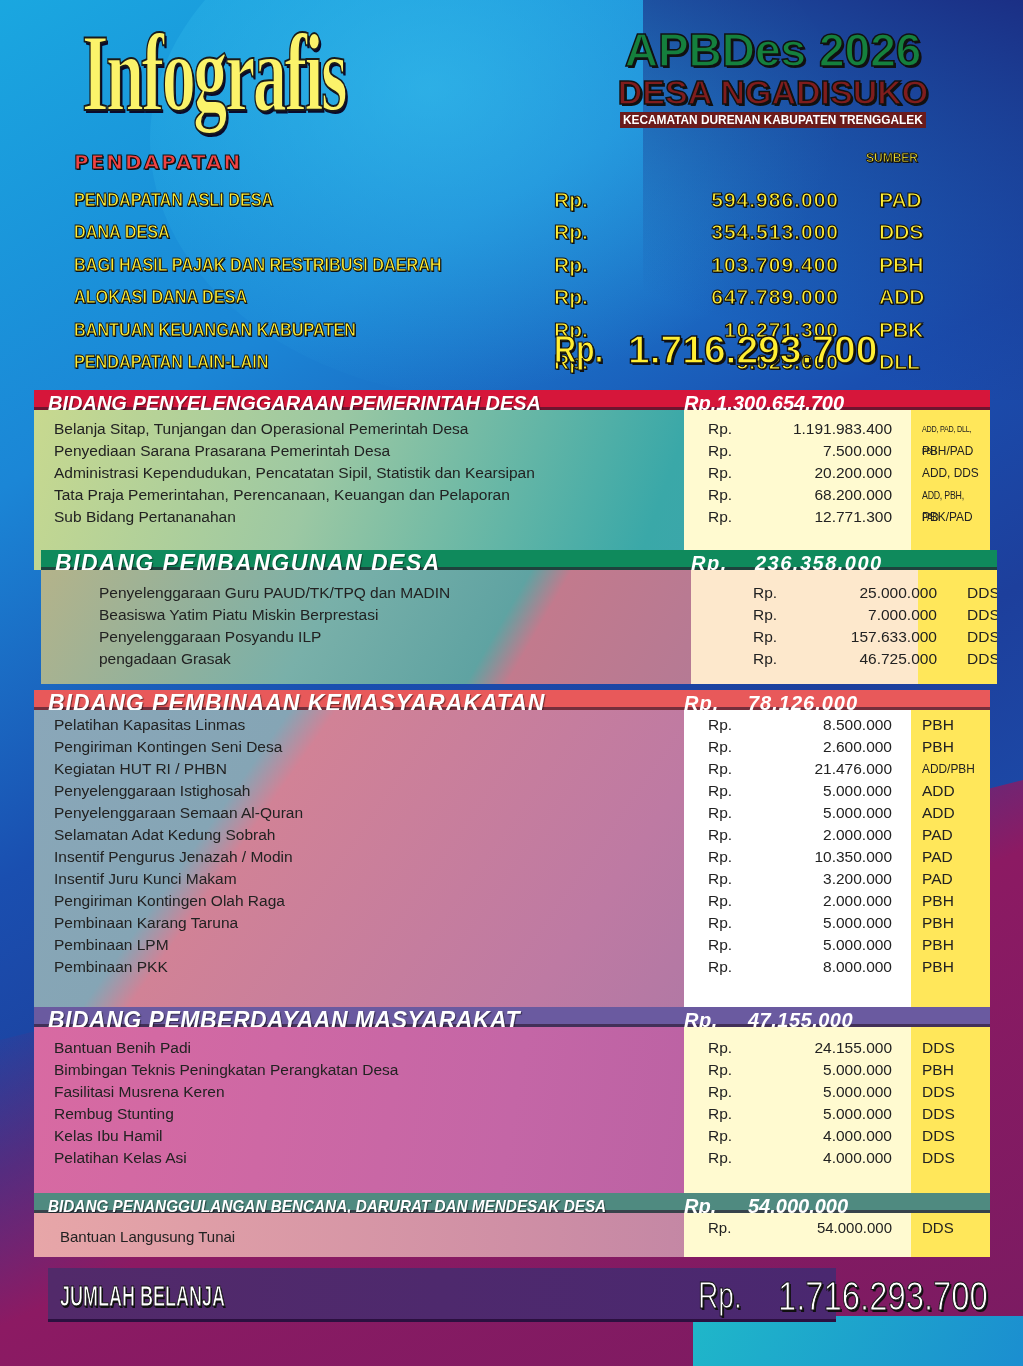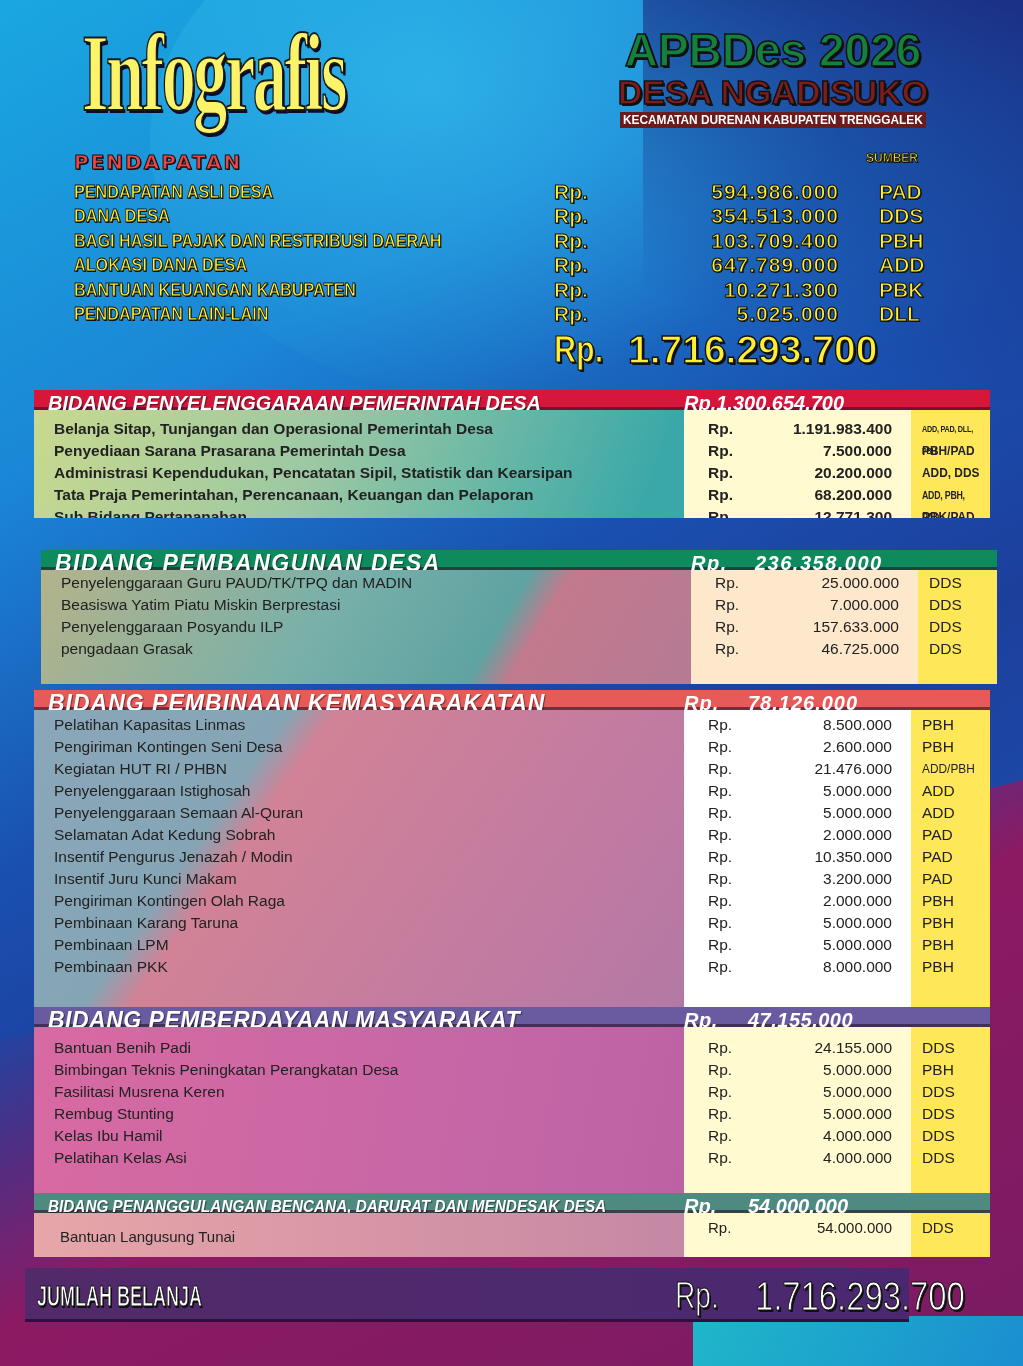--- a/index.html
+++ b/index.html
@@ -59,21 +59,21 @@
   .pend-head {
     position: absolute; left: 74px; top: 150px;
     font-family: "DejaVu Sans", sans-serif; font-weight: bold; font-size: 20px; letter-spacing: 2px;
     color: #ef4444; -webkit-text-stroke: 1px #111; text-shadow: 1px 1px 0 #111;
   }
   .sumber-head {
     position: absolute; left: 866px; top: 151px;
     font-weight: bold; font-size: 12px; color: #ffee33; -webkit-text-stroke: 0.8px #111; text-shadow: 1px 1px 0 #111;
   }
   .pend-list { position: absolute; left: 74px; top: 180px; width: 880px; }
-  .pend-row { position: relative; height: 24.4px; }
+  .pend-row { position: relative; height: 24.4px; margin-top: 8px; }
   .pend-row .lbl {
     position: absolute; left: 0; top: 0; font-weight: bold; font-size: 18px; line-height: 24px;
     color: #ffee33; -webkit-text-stroke: 0.8px #111; text-shadow: 1px 1px 0 #111;
     transform: scaleX(0.9); transform-origin: left;
     white-space: nowrap;
   }
   .pend-row .rp {
     position: absolute; left: 480px; top: 0; font-weight: bold; font-size: 21px; line-height: 24px;
     color: #ffee33; -webkit-text-stroke: 1px #111; text-shadow: 1px 1px 0 #111;
   }
@@ -122,21 +122,21 @@
   .row .src { position: absolute; left: 888px; top: 0; line-height: 22px; }
   .row .src.small { font-size: 9px; letter-spacing: -0.3px; transform: scaleX(0.8); transform-origin: left; }
   .row .src.narrow { font-size: 13.5px; transform: scaleX(0.88); transform-origin: left; }
 
   .col-amt { position: absolute; left: 650px; top: 0; bottom: 0; width: 227px; background: #fffad0; }
   .col-src { position: absolute; left: 877px; top: 0; bottom: 0; width: 79px; background: #ffe75a; }
 
   
   #sec1 { top: 390px; }
   #sec1 .sec-head { background: #d6163a; font-size: 20px; }
-  #sec1 .panel-body { height: 108px; background: linear-gradient(110deg, #c8d98f 0%, #9cc8a3 30%, #3aa8a8 65%, #3f9fb5 100%); font-weight: bold; }
+  #sec1 .panel-body { height: 160px; background: linear-gradient(110deg, #c8d98f 0%, #9cc8a3 30%, #3aa8a8 65%, #3f9fb5 100%); }
   #sec1 .sec-head .h-val { left: 650px; }
   
   #sec2 { top: 550px; margin-left: 7px; }
   #sec2 .sec-head { background: #0f8a5c; font-size: 23px; letter-spacing: 1.5px; }
   #sec2 .panel-body { height: 114px; background: linear-gradient(120deg, #b4b38a 0%, #79b0a9 30%, #5fa3a2 48%, #c27a8d 52%, #a07aa0 100%); }
   #sec2 .col-amt { background: #fde8cc; }
   
   #sec3 { top: 690px; }
   #sec3 .sec-head { background: #e8595a; font-size: 23px; letter-spacing: 1px; }
   #sec3 .panel-body { height: 297px; background: linear-gradient(125deg, #8aa7b9 0%, #85a5b5 22%, #d18296 26%, #be7aa3 60%, #9c76a7 100%); }
@@ -147,21 +147,21 @@
   #sec4 .panel-body { height: 174px; background: linear-gradient(100deg, #d86aa2 0%, #c466a6 50%, #ae5ca0 100%); }
   
   #sec5 { top: 1193px; }
   #sec5 .sec-head { background: #4f8a80; font-size: 17px; }
   #sec5 .sec-head .h-title { transform: scaleX(0.9); transform-origin: left; }
   #sec5 .panel-body { height: 44px; background: linear-gradient(90deg, #e7a6a8 0%, #cf8fa5 50%, #b17aa4 100%); }
   #sec5 .row { top: 4px; font-size: 15px; }
   #sec5 .row .desc { left: 26px; margin-top: 9px; }
 
   .total-bar {
-    position: absolute; left: 25px; top: 1268px; width: 884px; height: 54px;
+    position: absolute; left: 48px; top: 1268px; width: 788px; height: 54px;
     background: linear-gradient(90deg, #522a6a, #4a2870);
     border-bottom: 3px solid #2b1040;
   }
   .total-label {
     position: absolute; left: 12px; top: 10px; color: #fff; font-weight: bold;
     font-size: 30px; line-height: 36px; transform: scaleX(0.6); transform-origin: left;
     -webkit-text-stroke: 1px #111; text-shadow: 2px 2px 0 #111;
   }
   .total-rp {
     position: absolute; left: 650px; top: 8px; color: #fff; font-size: 36px; line-height: 40px;
@@ -279,21 +279,21 @@
 
 <div class="panel" id="sec2">
   <div class="sec-head">
     <span class="h-title">BIDANG PEMBANGUNAN DESA</span>
     <span class="h-rp">Rp.</span>
     <span class="h-val">236.358.000</span>
   </div>
   <div class="panel-body">
     <div class="col-amt"></div>
     <div class="col-src"></div>
-    <div class="rows" style="top:2px;">
+    <div class="rows" style="top:12px;padding-left:38px;">
       <div class="row">
         <span class="desc">Penyelenggaraan  Guru PAUD/TK/TPQ dan MADIN</span>
         <span class="rp">Rp.</span>
         <span class="amt">25.000.000</span>
         <span class="src">DDS</span>
       </div>
       <div class="row">
         <span class="desc">Beasiswa Yatim Piatu Miskin Berprestasi</span>
         <span class="rp">Rp.</span>
         <span class="amt">7.000.000</span>

